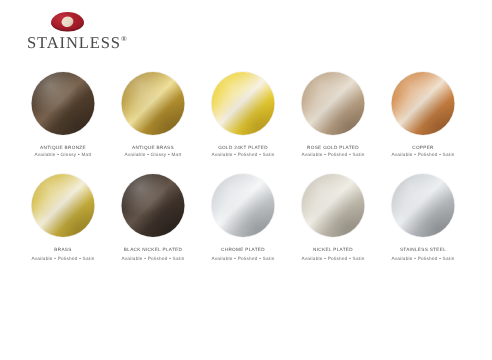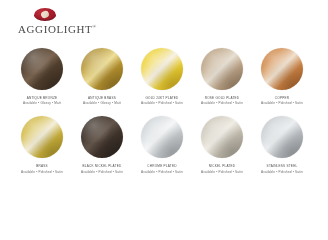--- a/index.html
+++ b/index.html
@@ -121,21 +121,21 @@
     white-space: nowrap;
     margin-top: 1px;
   }
 </style>
 </head>
 <body>
 
 <div class="brand">
   <div class="brand-mark"></div>
   <div class="brand-name">
-    <span>AGGIOLIGHT</span><sup>®</sup>
+    <span>STAINLESS</span><sup>®</sup>
   </div>
 </div>
 
 <div class="grid">
   <div class="row">
     <div class="cell">
       <div class="swatch" style="background: linear-gradient(135deg, rgb(59, 46, 36) 0%, rgb(90, 72, 54) 28%, rgb(122, 100, 80) 46%, rgb(83, 65, 47) 62%, rgb(56, 41, 31) 100%);"></div>
       <div class="label">
         <span class="name">ANTIQUE BRONZE</span>
         <span class="avail">Available • Glossy • Matt</span>

